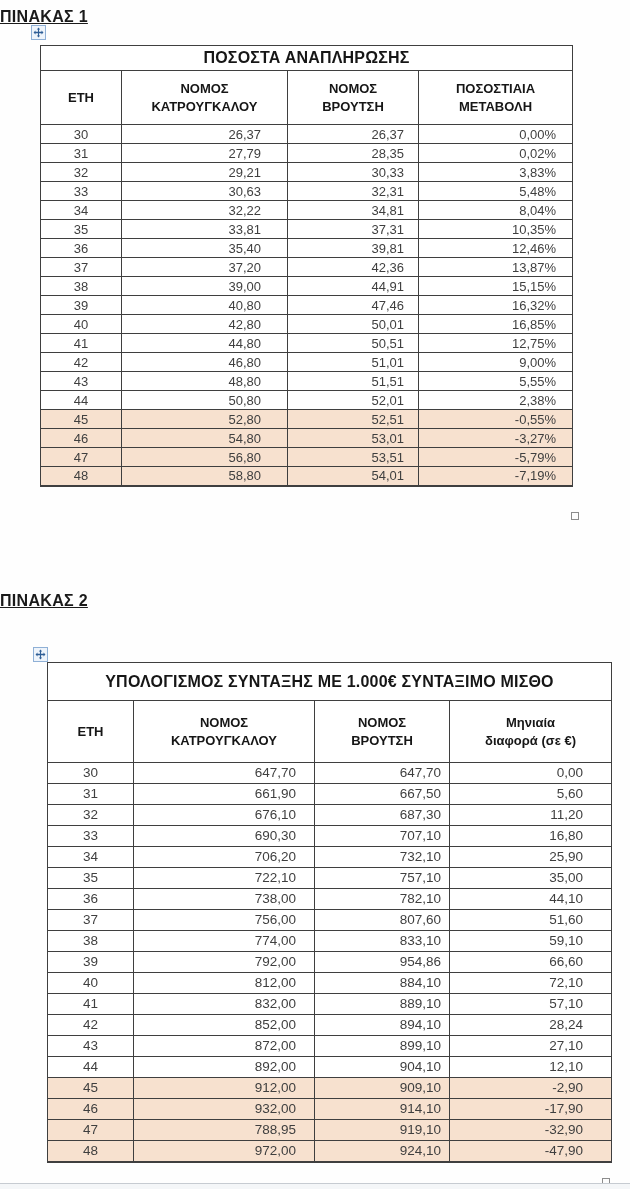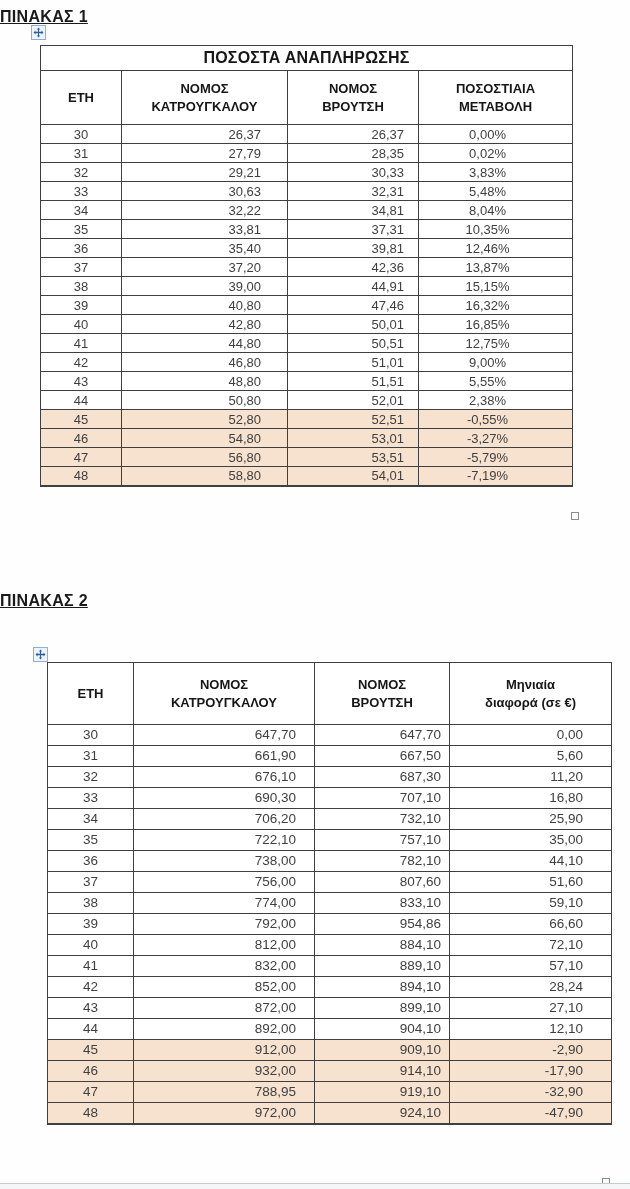--- a/index.html
+++ b/index.html
@@ -65,21 +65,21 @@
     color: var(--data-text);
     font-size: 13px; line-height: 1;
     vertical-align: middle;
   }
   .t1 td { height: 19px; }
   .t2 td { height: 21px; font-size: 13.5px; }
 
   .tbl td.c0 { text-align: center; }
   .t1 td.c1 { text-align: right; padding-right: 26px; }
   .t1 td.c2 { text-align: right; padding-right: 14px; }
-  .t1 td.c3 { text-align: center; padding-right: 16px; }
+  .t1 td.c3 { text-align: right; padding-right: 16px; }
   .t2 td.c1 { text-align: right; padding-right: 18px; }
   .t2 td.c2 { text-align: right; padding-right: 8px;  }
   .t2 td.c3 { text-align: right; padding-right: 28px; }
 
   tr.hl td { background: var(--hl); }
 
   .move-handle {
     position: absolute; width: 15px; height: 15px;
     background: #eef4fb; border: 1px solid #8fb0d6;
     display: flex; align-items: center; justify-content: center;
@@ -265,20 +265,23 @@
 </div>
 
 <table class="tbl t2">
   <colgroup>
       <col class="c0">
       <col class="c1">
       <col class="c2">
       <col class="c3">
     </colgroup>
   <thead>
+    <tr>
+      <th class="caption" colspan="4">ΥΠΟΛΟΓΙΣΜΟΣ ΣΥΝΤΑΞΗΣ ΜΕ 1.000€ ΣΥΝΤΑΞΙΜΟ ΜΙΣΘΟ</th>
+    </tr>
     <tr class="hdr">
         <th class="c0">ΕΤΗ</th>
         <th class="c1">ΝΟΜΟΣ
 ΚΑΤΡΟΥΓΚΑΛΟΥ</th>
         <th class="c2">ΝΟΜΟΣ
 ΒΡΟΥΤΣΗ</th>
         <th class="c3">Μηνιαία
 διαφορά (σε €)</th>
       </tr>
   </thead>

